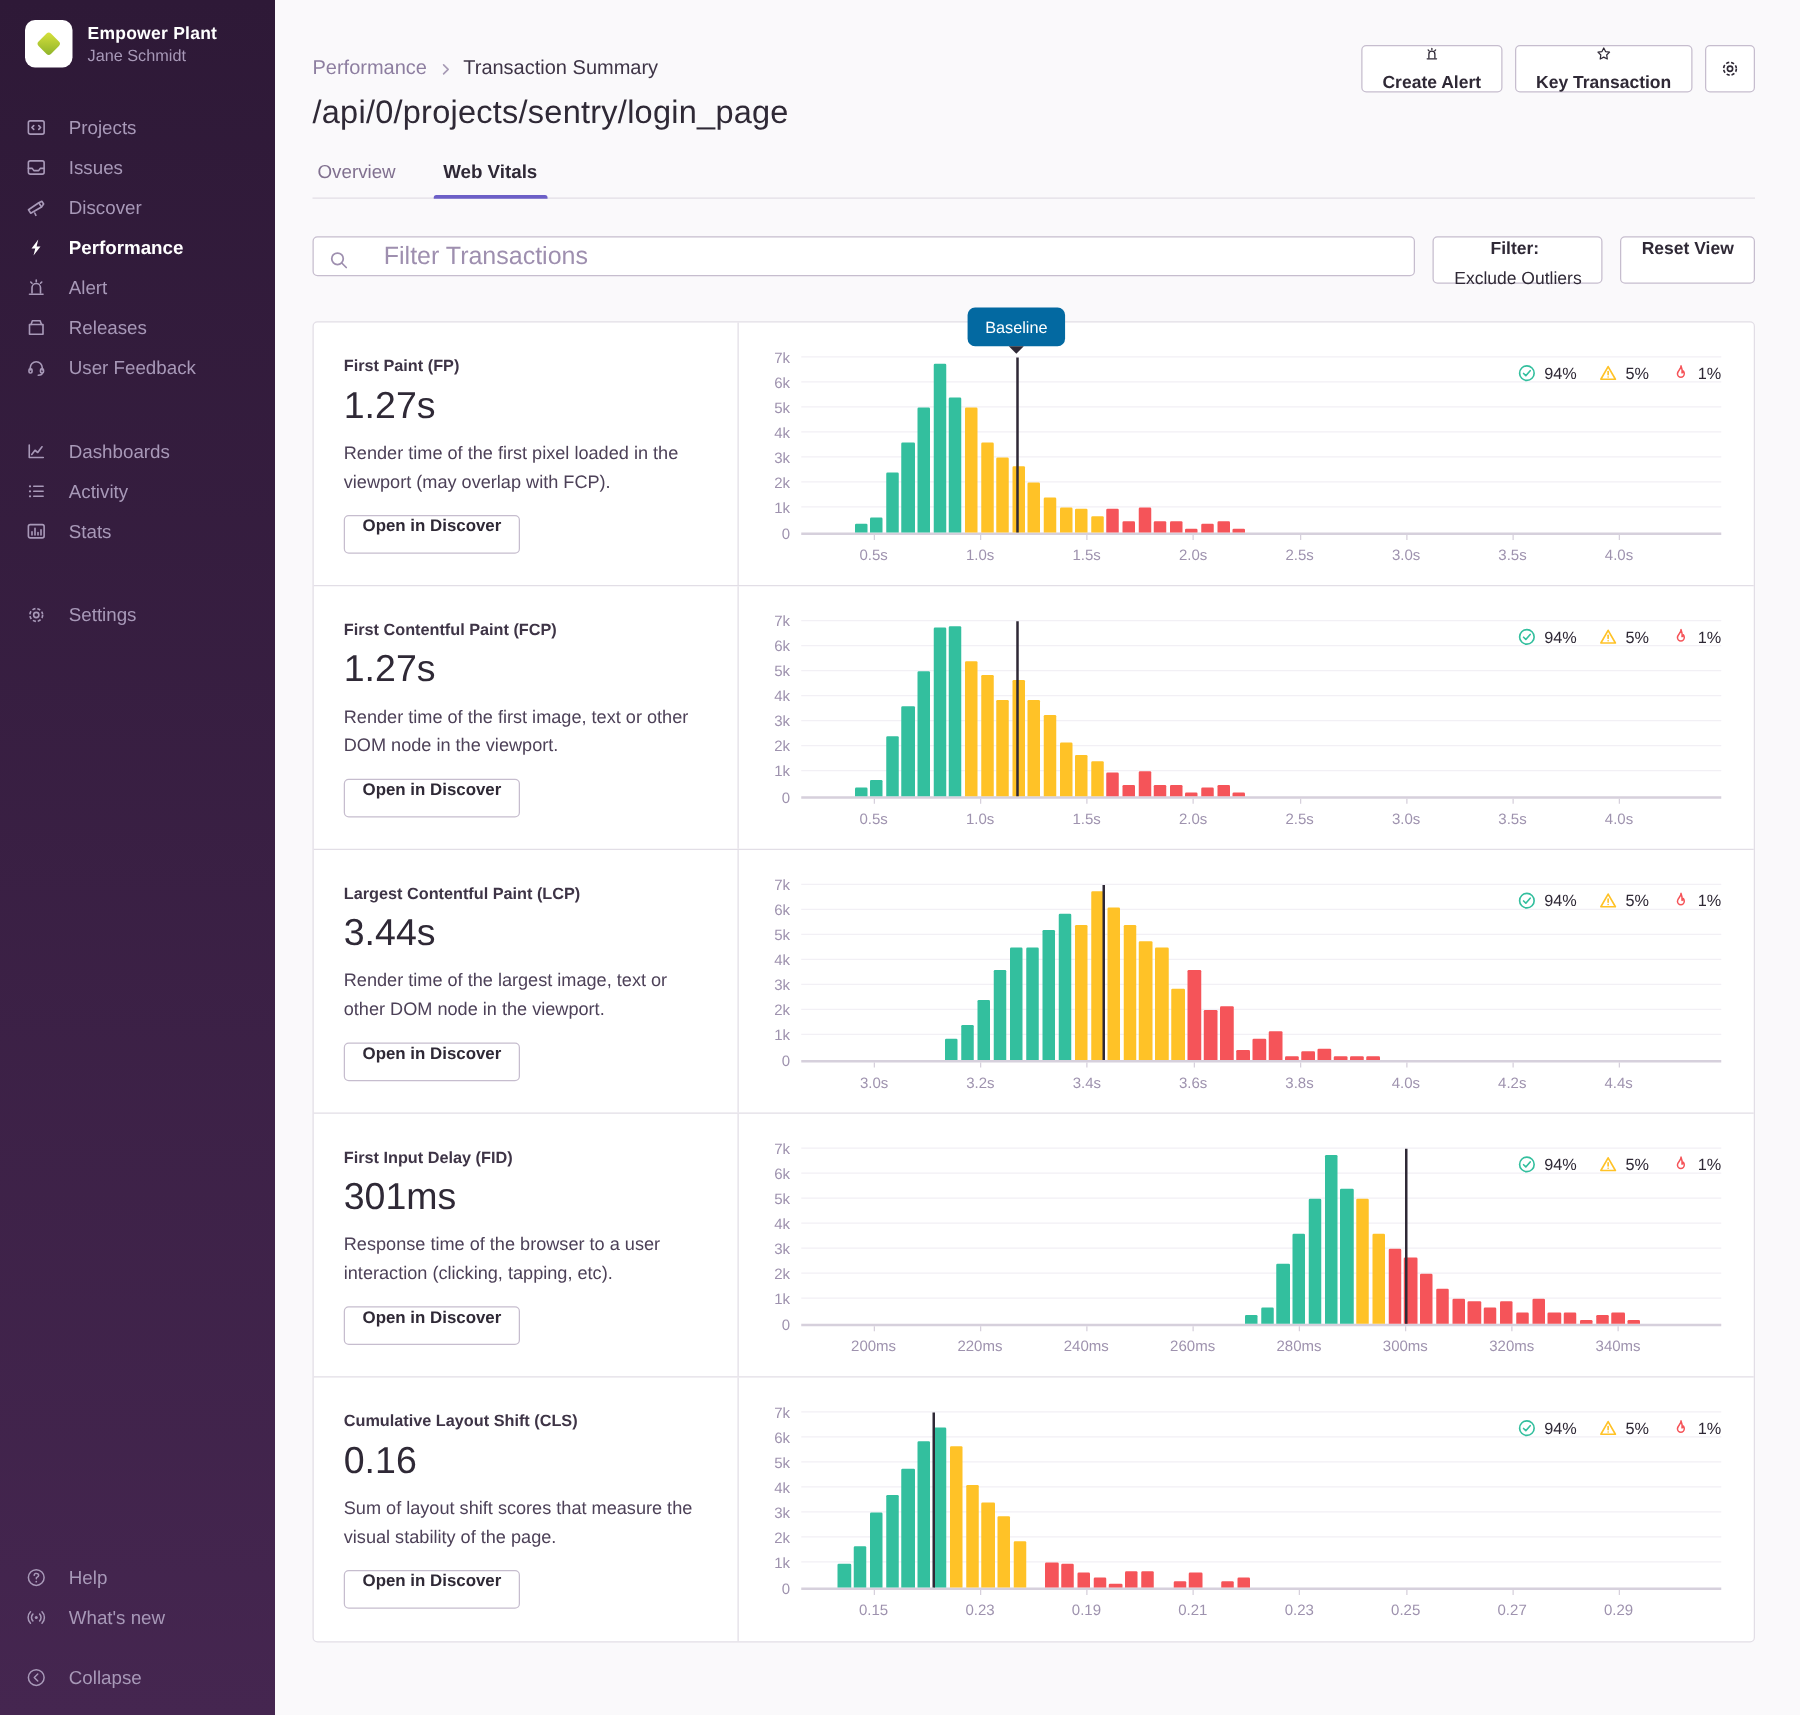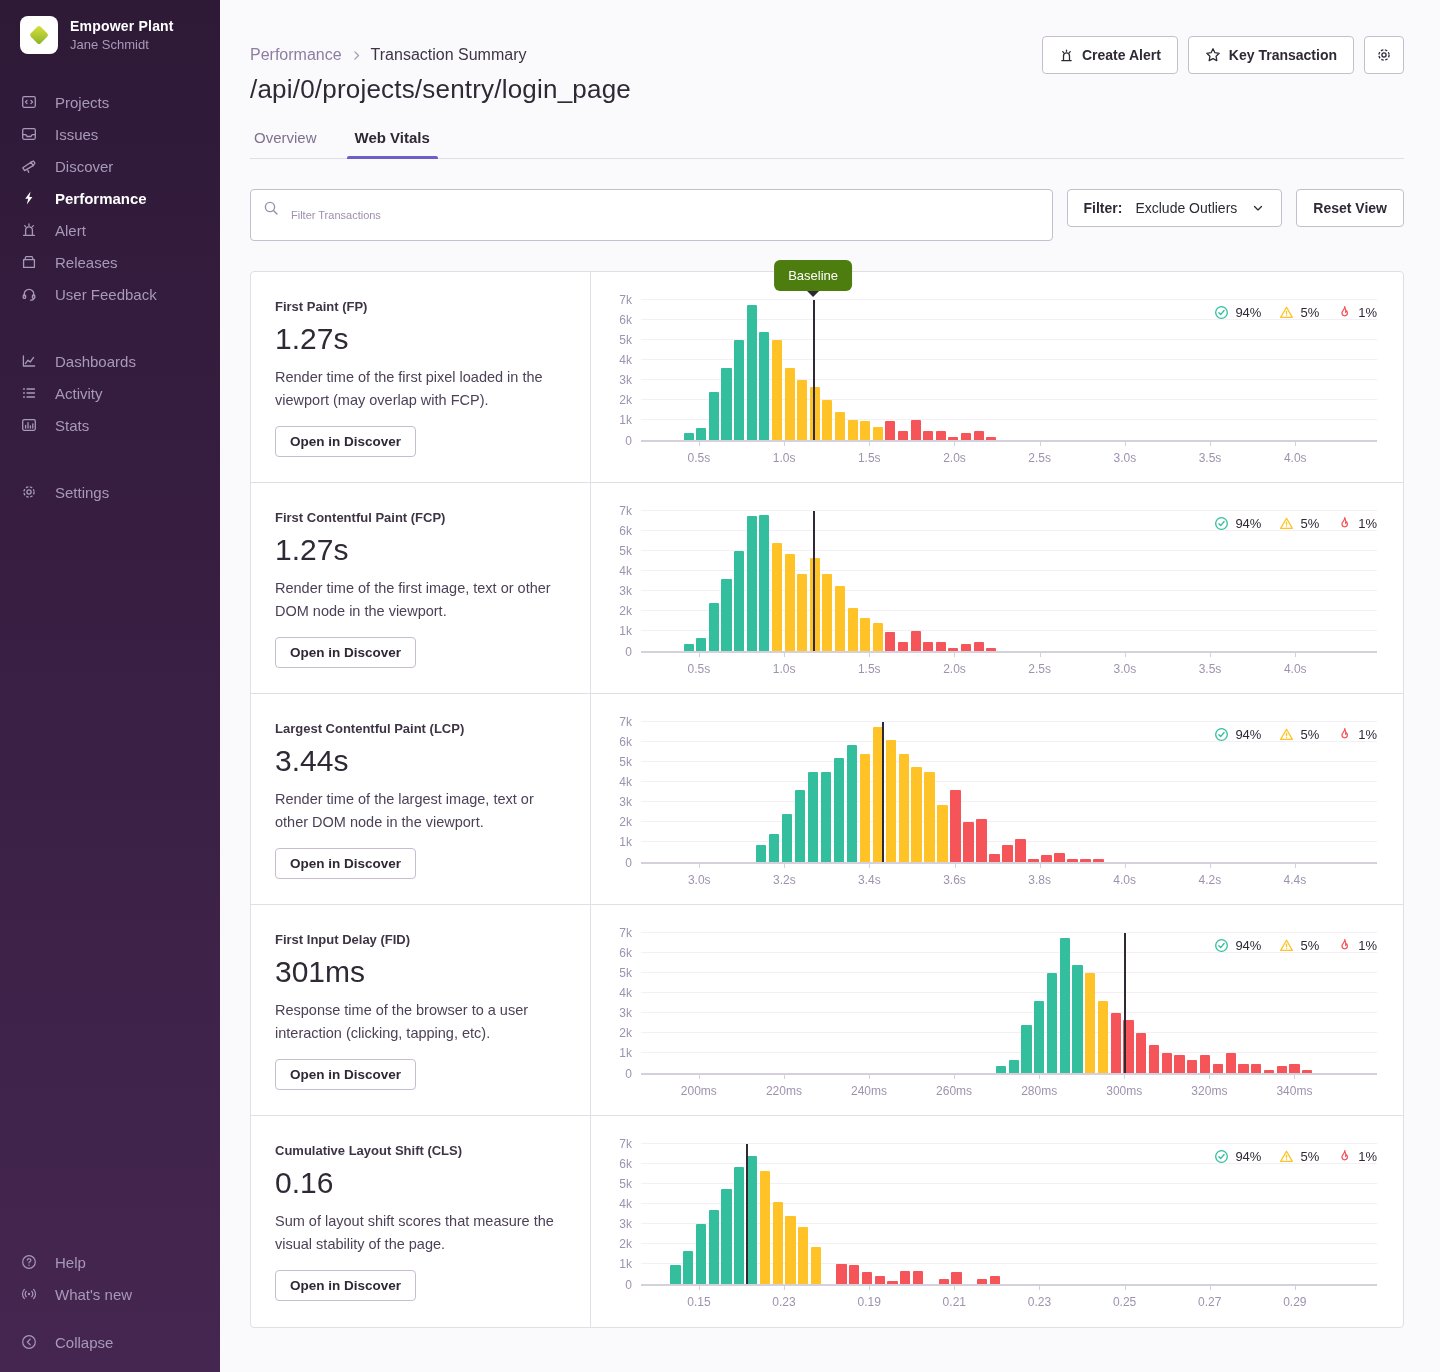--- a/index.html
+++ b/index.html
@@ -22,32 +22,32 @@
   .sidebar-bottom .gap { height:16px; }
 
   
   .main { flex:1; padding:0 36px 0 30px; position:relative; }
   .header-row { margin-top:36px; display:flex; align-items:center; justify-content:space-between; }
   .breadcrumb { display:flex; align-items:center; gap:8px; font-size:16px; }
   .crumb-muted { color:#8D7EA0; }
   .crumb-current { color:#3E3446; }
   .header-actions { display:flex; gap:10px; }
   .btn { display:inline-flex; align-items:center; gap:8px; background:#fff; border:1px solid #C6BDCE; border-radius:4px;
-    height:38px; padding:0 16px; font-family:inherit; font-size:14px; font-weight:700; color:#2F2936; cursor:pointer; }
+    height:38px; padding:0 16px; font-family:inherit; font-size:14px; font-weight:700; color:#2F2936; cursor:pointer;flex-direction:column; }
   .btn.icon-only { width:40px; padding:0; justify-content:center; }
   .page-title { font-size:26px; font-weight:400; color:#2F2936; letter-spacing:.2px; }
   .tabs { margin-top:24px; border-bottom:1px solid #E2DEE6; display:flex; gap:30px; }
   .tab { padding:0 4px 12px 4px; font-size:15px; color:#80708F; cursor:pointer; position:relative; }
   .tab.active { color:#2F2936; font-weight:600; }
   .tab.active::after { content:""; position:absolute; left:-4px; right:-4px; bottom:-1px; height:3px; background:var(--accent); border-radius:2px 2px 0 0; }
 
   .filter-row { margin-top:30px; display:flex; gap:14px; }
   .search-box { flex:1; position:relative; }
-  .search-box input { width:100%; height:52px; border:1px solid #C6BDCE; border-radius:4px; background:#fff;
-    padding:0 12px 0 40px; font-family:inherit; font-size:11px; color:#2F2936; outline:none; }
+  .search-box input { width:100%; height:32px; border:1px solid #C6BDCE; border-radius:4px; background:#fff;
+    padding:0 12px 0 56px; font-family:inherit; font-size:20px; color:#2F2936; outline:none; }
   .search-box input::placeholder { color:#9E8FAF; }
   .search-box .sicon { position:absolute; left:13px; top:11px; color:#9E8FAF; }
   .filter-btn { font-weight:400; white-space:nowrap; }
   .filter-btn b { font-weight:700; margin-right:5px; }
   .reset-btn { white-space:nowrap; }
 
   
   .vitals { margin-top:30px; background:#fff; border:1px solid #E2DEE6; border-radius:4px; }
   .vital-row { display:flex; height:211px; border-bottom:1px solid #E2DEE6; }
   .vital-row:last-child { border-bottom:none; }
@@ -60,21 +60,21 @@
   .legend { position:absolute; top:33px; right:26px; display:flex; gap:18px; align-items:center; z-index:3; }
   .legend-item { display:flex; align-items:center; gap:6px; font-size:13px; color:#2F2936; }
   .plot { position:absolute; left:50px; right:26px; top:28px; height:142px; }
   .gridline { position:absolute; left:0; right:0; height:1px; background:#F2F0F5; }
   .gridline.axis { height:2px; background:#D6D0DC; }
   .ylab { position:absolute; right:100%; margin-right:9px; font-size:12px; color:#9E92AE; transform:translateY(50%); }
   .xlab { position:absolute; top:100%; margin-top:9px; font-size:12px; color:#9E92AE; transform:translateX(-50%); }
   .xtick { position:absolute; top:100%; width:1px; height:4px; background:#D6D0DC; }
   .bar { position:absolute; bottom:2px; border-radius:1px 1px 0 0; }
   .baseline { position:absolute; bottom:2px; width:2px; background:#2F2936; z-index:2; }
-  .tooltip { position:absolute; bottom:calc(100% + 9px); transform:translateX(-50%); background:#4d7c0f; color:#fff;
+  .tooltip { position:absolute; bottom:calc(100% + 9px); transform:translateX(-50%); background:#0369a1; color:#fff;
     font-size:13px; padding:8px 14px; border-radius:6px; white-space:nowrap; z-index:4; }
   .tooltip::after { content:""; position:absolute; top:100%; left:50%; transform:translateX(-50%);
     border:6px solid transparent; border-top-color:#2F2936; }
 </style>
 </head>
 <body>
 
 <aside class="sidebar">
   <div class="org">
     <div class="logo">

